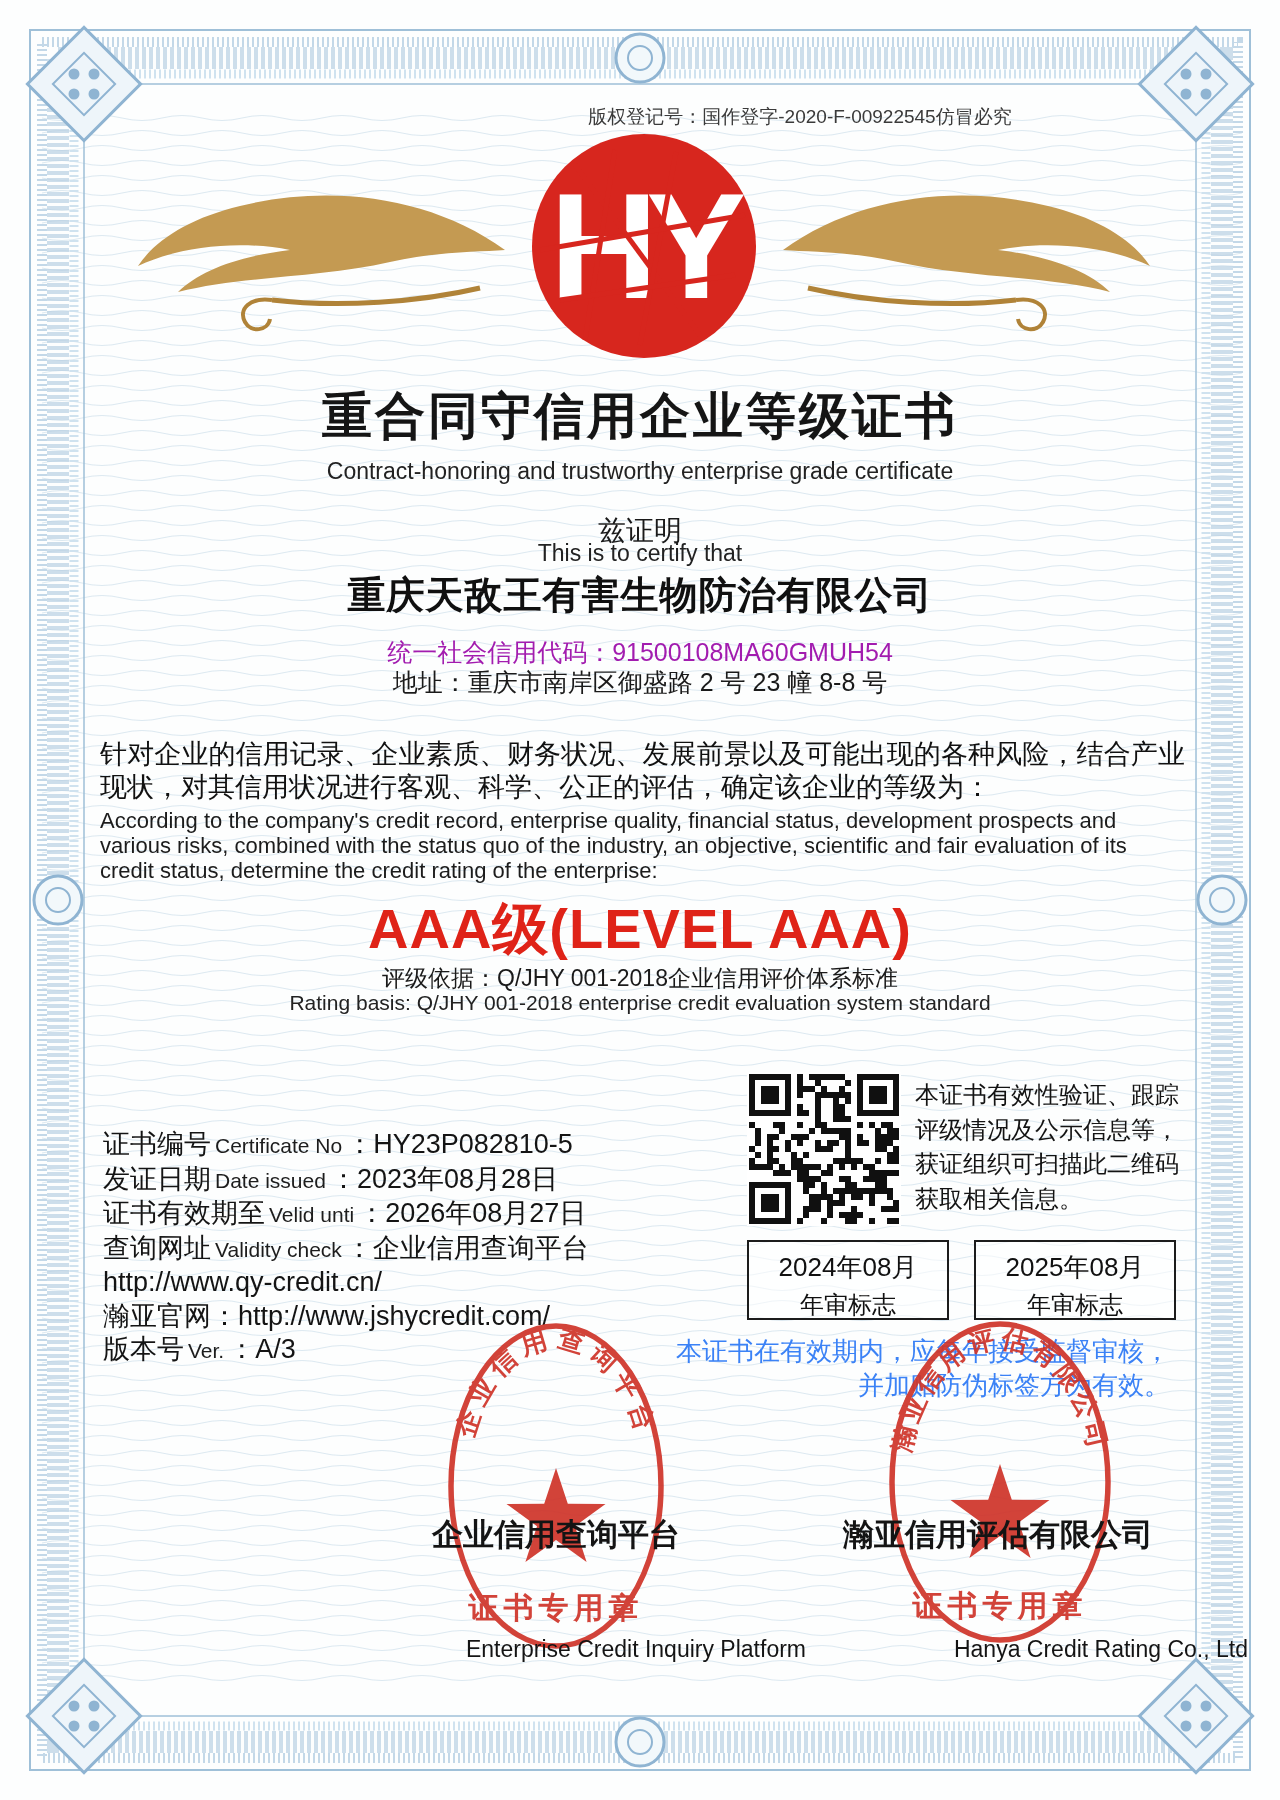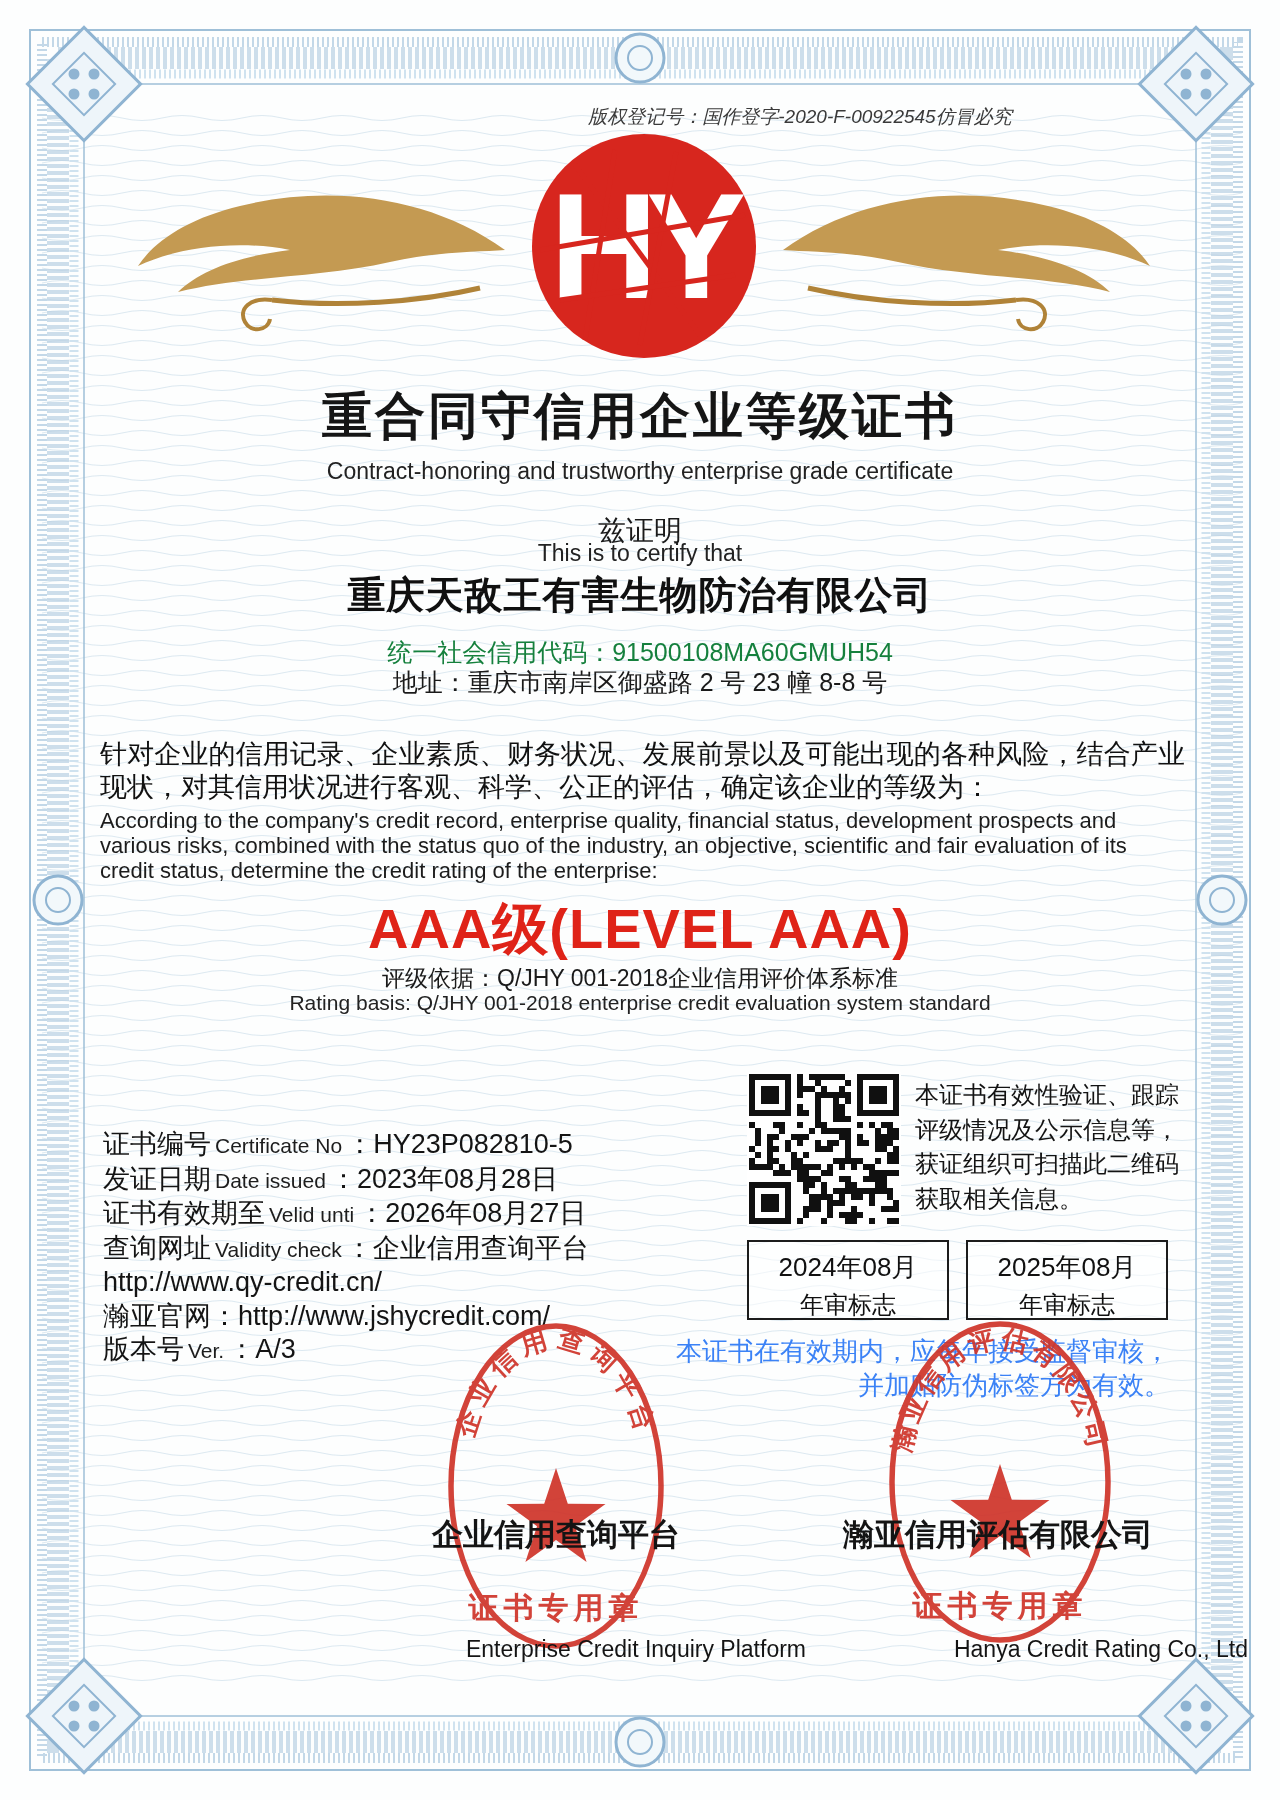--- a/index.html
+++ b/index.html
@@ -3,40 +3,40 @@
 <meta charset="utf-8">
 <style>
   html,body{margin:0;padding:0;background:#ffffff;}
   .cert{
     position:relative;width:1280px;height:1800px;margin:0 auto;
     background:#fdfefe;overflow:hidden;
     font-family:"Liberation Sans","DejaVu Sans",sans-serif;color:#141414;
   }
   .abs{position:absolute;}
   .ctr{left:0;width:1280px;text-align:center;}
-  .copyright{top:104px;left:520px;width:560px;text-align:center;font-size:19px;color:#3a3a3a;font-style:italic;}
+  .copyright{top:104px;left:520px;width:560px;text-align:center;font-size:19px;color:#3a3a3a;}
   .title-cn{top:383px;font-size:50px;font-weight:bold;letter-spacing:3px;color:#151515;}
   .title-en{top:458px;font-size:23px;color:#222;}
   .certify-cn{top:512px;font-size:28px;color:#1a1a1a;}
   .certify-en{top:540px;font-size:23px;color:#222;}
   .company{top:570px;font-size:38px;font-weight:bold;letter-spacing:1px;color:#101010;}
-  .code-line{top:636px;font-size:25px;color:#15803d;}
+  .code-line{top:636px;font-size:25px;color:#a21caf;}
   .addr-line{top:666px;font-size:25px;color:#1a1a1a;}
   .body-cn{top:738px;left:100px;width:1085px;font-size:27px;line-height:33px;text-align:justify;color:#111;}
   .body-en{top:808px;left:100px;width:1085px;font-size:22px;line-height:25px;color:#1c1c1c;}
   .rating{top:892px;font-size:56px;font-weight:900;letter-spacing:1px;color:#df2318;}
   .basis-cn{top:963px;font-size:23px;color:#1a1a1a;}
   .basis-en{top:991px;font-size:21px;color:#222;}
   .details{top:1128px;left:103px;width:600px;}
   .detail-line{font-size:27px;line-height:33.5px;color:#141414;white-space:nowrap;}
   .detail-line .en{font-size:21px;color:#1d1d1d;margin:0 4px;}
   .qr-box{left:747px;top:1072px;}
   .qr-note{left:915px;top:1078px;width:272px;}
   .qr-note div{font-size:24px;line-height:34.5px;color:#131313;}
-  .year-boxes{left:747px;top:1240px;display:flex;gap:17px;}
+  .year-boxes{left:747px;top:1240px;display:flex;gap:25px;}
   .year-box{width:198px;height:76px;border:2.5px solid #1c1c1c;text-align:center;background:rgba(255,255,255,0.55);}
   .year-box .d{font-size:26px;margin-top:8px;color:#111;}
   .year-box .l{font-size:24px;margin-top:4px;color:#111;}
   .supervision{left:650px;top:1334px;width:520px;text-align:right;}
   .supervision div{font-size:26px;line-height:34px;color:#3b82f6;}
   .seal-label-cn{top:1514px;font-size:31px;font-weight:bold;color:#141414;width:500px;text-align:center;}
   .seal-label-en{top:1636px;font-size:23px;color:#141414;width:500px;text-align:right;}
   .pos-left{left:306px;} .pos-right{left:748px;}
   .footer-line{top:1663px;font-size:27px;font-weight:bold;color:#101010;}
   svg{display:block;}

